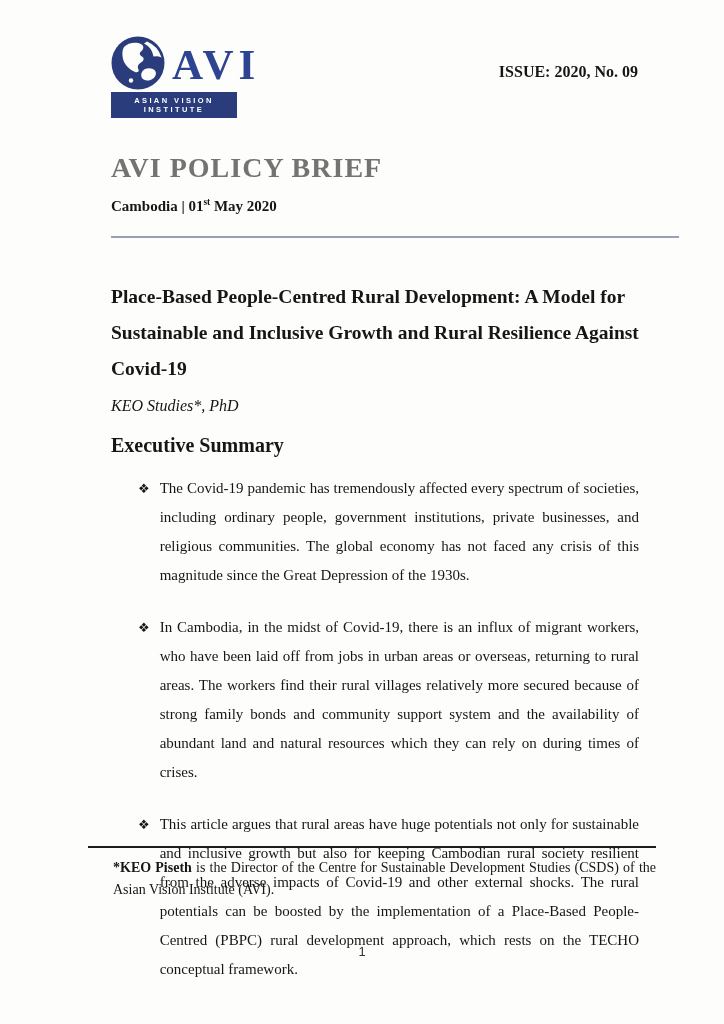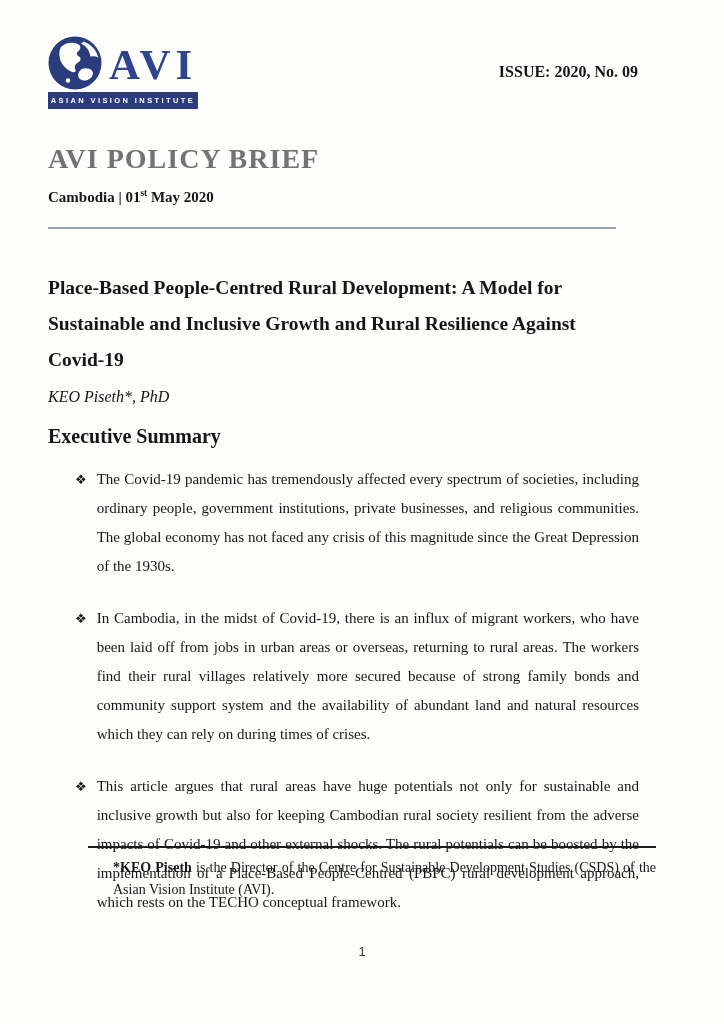--- a/index.html
+++ b/index.html
@@ -5,21 +5,21 @@
   * { margin: 0; padding: 0; box-sizing: border-box; }
   html, body { background: #e8e8e8; }
   body { font-family: "Liberation Serif", serif; color: #161616; }
 
   .page {
     position: relative;
     width: 724px;
     height: 1024px;
     margin: 0 auto;
     background: #fdfdfb;
-    padding: 36px 68px 0 48px;
+    padding: 36px 68px 0 111px;
     overflow: hidden;
   }
 
   
   .header-row {
     display: flex;
     justify-content: space-between;
     align-items: flex-start;
   }
   .logo { width: 150px; }
@@ -38,21 +38,21 @@
   .logo-bar {
     margin-top: 2px;
     background: #2b3c7c;
     color: #ffffff;
     font-family: "Liberation Sans", sans-serif;
     font-weight: bold;
     font-size: 7.5px;
     letter-spacing: 2.4px;
     text-align: center;
     padding: 4px 2px;
-    width: 150px;
+    width: 126px;
   }
   .issue {
     margin-top: 27px;
     margin-right: 18px;
     font-weight: bold;
     font-size: 16px;
     white-space: nowrap;
   }
 
   
@@ -176,21 +176,21 @@
   </div>
 
   <div class="brief-title">AVI POLICY BRIEF</div>
 
   <div class="dateline"><span>Cambodia | 01</span><span class="sup">st</span><span> May 2020</span></div>
 
   <hr class="header-divider">
 
   <div class="article-title">Place-Based People-Centred Rural Development: A Model for Sustainable and Inclusive Growth and Rural Resilience Against Covid-19</div>
 
-  <div class="author">KEO Piseth*, PhD</div>
+  <div class="author">KEO Studies*, PhD</div>
 
   <div class="section-heading">Executive Summary</div>
 
   <ul class="bullets">
     <li>
       <span class="bullet-marker">❖</span>
       <span class="bullet-text">The Covid-19 pandemic has tremendously affected every spectrum of societies, including ordinary people, government institutions, private businesses, and religious communities. The global economy has not faced any crisis of this magnitude since the Great Depression of the 1930s.</span>
     </li>
     <li>
       <span class="bullet-marker">❖</span>

